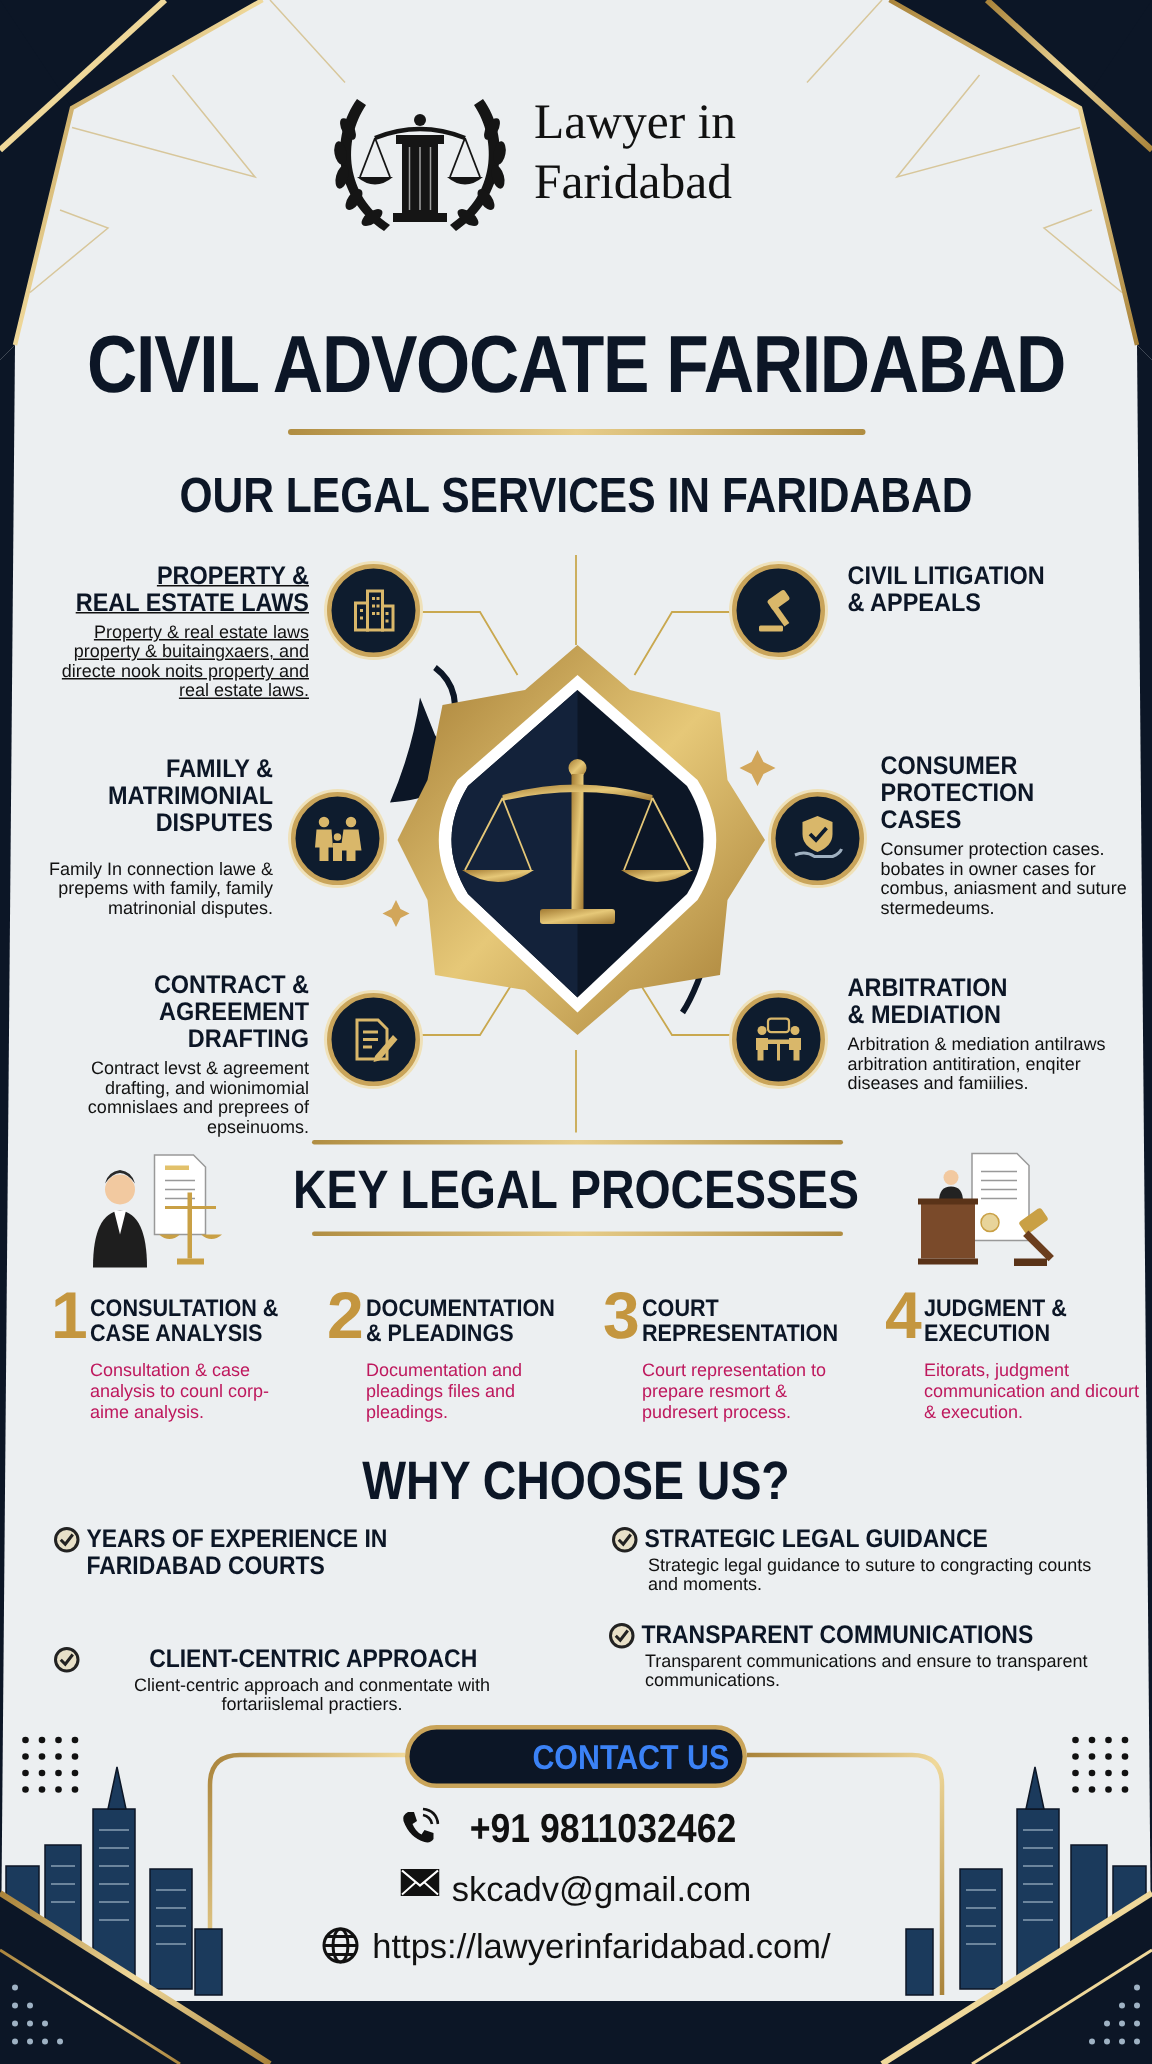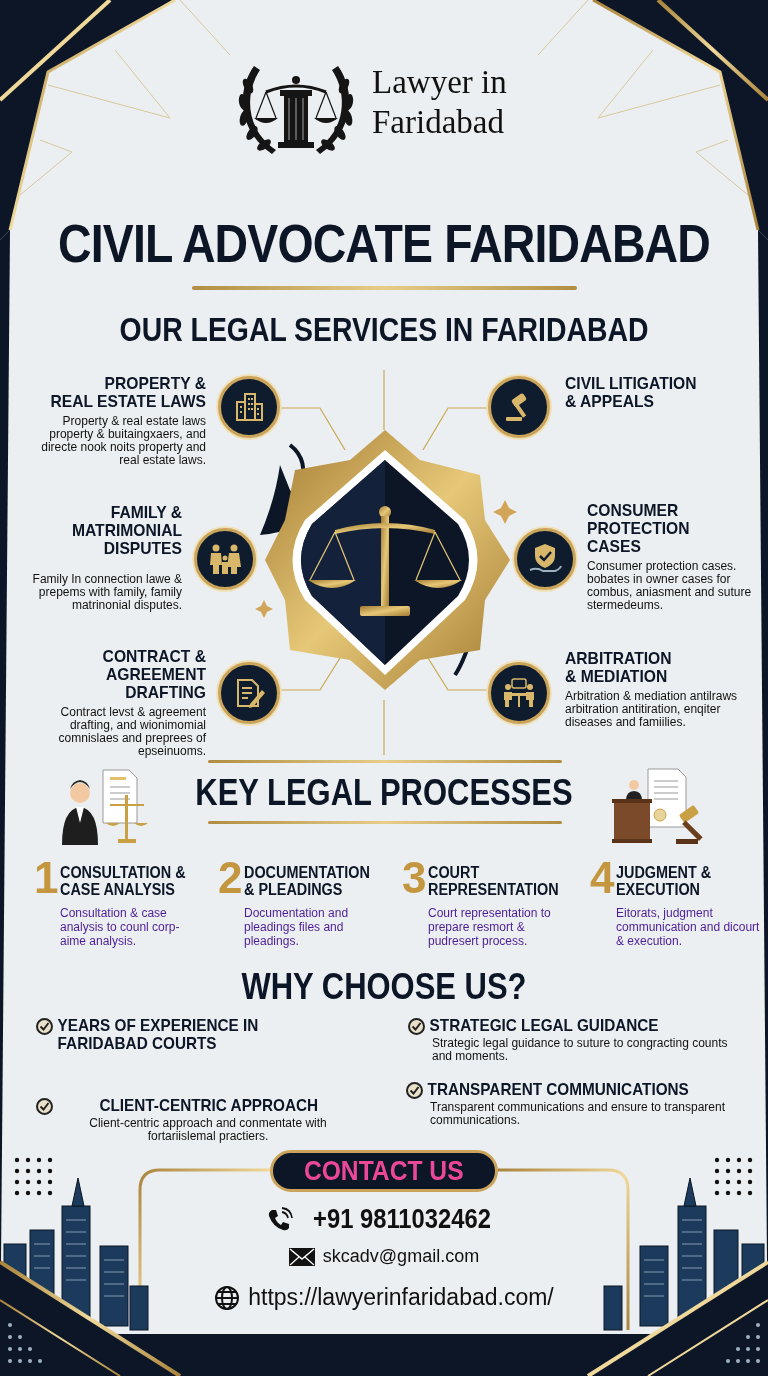--- a/index.html
+++ b/index.html
@@ -7,21 +7,21 @@
   body {
     background: #eceff1;
     font-family: "Liberation Sans", sans-serif;
     color: #111;
     position: relative;
   }
   .abs { position: absolute; }
   .frame-svg { position: absolute; left: 0; top: 0; width: 768px; height: 1376px; pointer-events: none; }
 
   
-  .logo { left: 232px; top: 46px; width: 330px; height: 120px; }
+  .logo { left: 216px; top: 46px; width: 330px; height: 120px; }
   .logo-emblem { position: absolute; left: 0; top: 0; width: 128px; height: 116px; }
   .logo-text { position: absolute; left: 140px; top: 16px; font-family: "Liberation Serif", serif; font-size: 33px; line-height: 40px; color: #111; }
 
   .main-title {
     left: 0; width: 768px; top: 212px; text-align: center;
     font-family: "Liberation Sans", sans-serif; font-weight: bold;
     font-size: 54px; letter-spacing: -1px; color: #0c1626;
     transform: scaleX(0.86); transform-origin: center;
   }
   .gold-rule { height: 4px; background: linear-gradient(90deg, #b08d42, #e7cd8a, #b08d42); border-radius: 2px; }
@@ -40,39 +40,39 @@
     width: 62px; height: 62px; border-radius: 50%;
     background: #0e1c2e; border: 3px solid #c9a45a;
     box-shadow: 0 0 0 2px #efe1b9;
     display: flex; align-items: center; justify-content: center;
   }
 
   
   .proc { width: 180px; height: 90px; }
   .proc-num { position: absolute; left: 0; top: -2px; font-size: 44px; font-weight: bold; color: #c4963f; line-height: 44px; }
   .proc-title { position: absolute; left: 26px; top: 6px; font-weight: bold; font-size: 16px; line-height: 17px; color: #0c1626; white-space: nowrap; transform: scaleX(0.9); transform-origin: left; }
-  .proc-desc { position: absolute; left: 26px; top: 48px; font-size: 12px; line-height: 14px; color: #4c1d95; }
+  .proc-desc { position: absolute; left: 26px; top: 48px; font-size: 12px; line-height: 14px; color: #be185d; }
 
   
   .why-item { width: 360px; }
   .why-title { font-weight: bold; font-size: 17px; line-height: 18px; color: #0c1626; transform: scaleX(0.9); transform-origin: left; display: block; padding-left: 24px; }
   .why-check { position: absolute; left: 0; top: 1px; width: 17px; height: 17px; border-radius: 50%; background: #e8e0c8; border: 2px solid #222; display: flex; align-items: center; justify-content: center; }
   .why-desc { font-size: 12px; line-height: 13px; color: #111; padding-left: 24px; margin-top: 2px; }
 
   
   .contact-pill {
     left: 270px; top: 1150px; width: 228px; height: 42px; border-radius: 21px;
     background: #0c1626; border: 3px solid #c9a45a;
-    display: flex; align-items: center; justify-content: center;
-    color: #ec4899; font-weight: bold; font-size: 28px;
+    display: flex; align-items: center; justify-content: flex-end;
+    color: #3b82f6; font-weight: bold; font-size: 23px;
   }
   .contact-pill span { transform: scaleX(0.88); display: inline-block; }
-  .contact-line { left: 0; width: 768px; display: flex; justify-content: center; align-items: center; gap: 8px; color: #111; }
+  .contact-line { left: 0; width: 768px; display: flex; justify-content: center; gap: 8px; color: #111; }
   .c-phone { top: 1204px; font-size: 27px; font-weight: bold; }
-  .c-mail { top: 1246px; font-size: 18px; }
+  .c-mail { top: 1246px; font-size: 23px; }
   .c-web { top: 1284px; font-size: 23px; }
   .c-phone span.t { transform: scaleX(0.88); display: inline-block; }
 </style>
 </head>
 <body>
 
 <svg class="frame-svg" viewBox="0 0 768 1376">
   <defs>
     <linearGradient id="gold" x1="0" y1="0" x2="1" y2="1">
       <stop offset="0" stop-color="#a9833a"></stop>
@@ -303,21 +303,21 @@
       <line x1="85" y1="112" x2="104" y2="160"></line>
     <line x1="185" y1="112" x2="166" y2="160"></line>
       <line x1="185" y1="112" x2="210" y2="160"></line>
   </g>
   <g fill="#d2a65a">
     <path d="M255,80 L259,88 L267,92 L259,96 L255,104 L251,96 L243,92 L251,88 Z"></path>
     <path d="M14,180 L17,186 L23,189 L17,192 L14,198 L11,192 L5,189 L11,186 Z"></path>
   </g>
 </svg>
 
-<div class="abs svc-left" style="left:20px; top:375px; width:186px;">
+<div class="abs svc-left" style="left:20px; top:375px; width:186px;text-decoration:underline;">
   <div class="svc-title">
       <div>PROPERTY &amp;</div>
       <div>REAL ESTATE LAWS</div>
     </div>
   <div class="svc-desc">Property &amp; real estate laws property &amp; buitaingxaers, and directe nook noits property and real estate laws.</div>
 </div>
 <div class="abs svc-icon" style="left:218px; top:376px;">
   <svg width="34" height="34" viewBox="0 0 34 34">
       <g fill="none" stroke="#d9b76a" stroke-width="2">
         <rect x="5" y="12" width="8" height="18"></rect>

